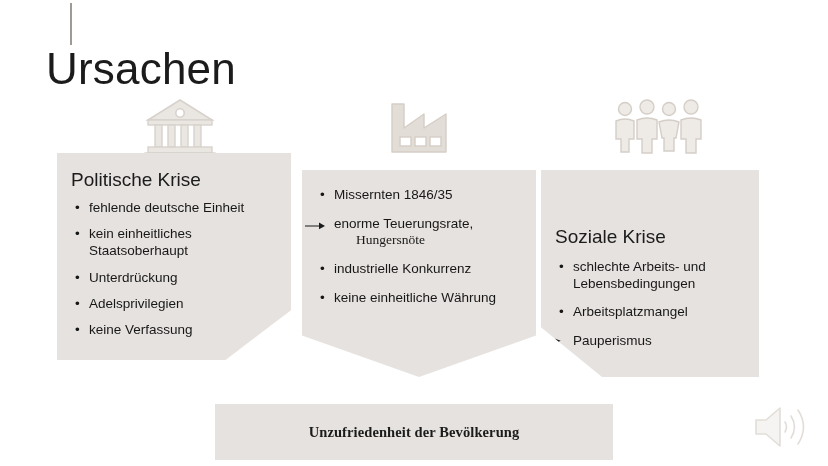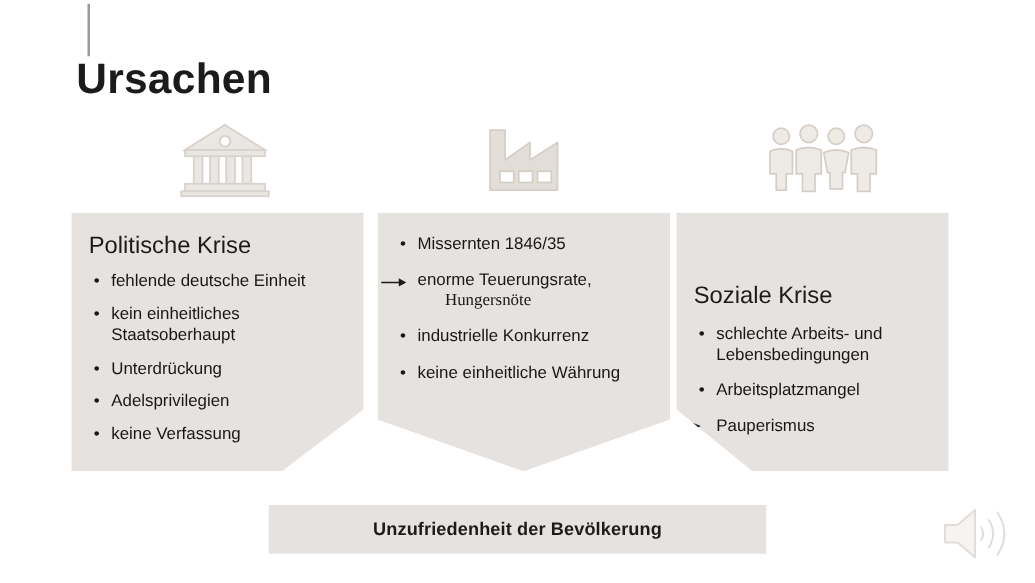--- a/index.html
+++ b/index.html
@@ -24,24 +24,24 @@
   .accent-rule {
     position: absolute;
     left: 70px;
     top: 3px;
     width: 2px;
     height: 42px;
     background: #a09a97;
   }
   .slide-title {
     position: absolute;
-    left: 61px;
+    left: 46px;
     top: 45px;
-    font-size: 34px;
-    font-weight: 700;
+    font-size: 44px;
+    font-weight: 400;
     color: #1b1b1b;
     letter-spacing: 0.2px;
     line-height: 1.1;
     white-space: nowrap;
   }
 
   
   .icon-row { position: absolute; left: 0; top: 92px; width: 828px; height: 72px; }
   .icon-slot { position: absolute; top: 0; height: 72px; display: flex; align-items: center; justify-content: center; }
   .icon-slot svg { display: block; }
@@ -50,21 +50,21 @@
   #icon-slot-3 { left: 583px;  width: 150px; }
 
   
   .crisis-box {
     position: absolute;
     background: #e6e2df;
     box-sizing: border-box;
     padding: 16px 14px 10px 14px;
   }
   #box-1 {
-    left: 57px; top: 170px; width: 234px; height: 207px;
+    left: 57px; top: 153px; width: 234px; height: 207px;
     clip-path: polygon(0 0, 100% 0, 100% 76%, 72% 100%, 0 100%);
   }
   #box-2 {
     left: 302px; top: 170px; width: 234px; height: 207px;
     clip-path: polygon(0 0, 100% 0, 100% 80%, 50% 100%, 0 80%);
   }
   #box-3 {
     left: 541px; top: 170px; width: 218px; height: 207px;
     clip-path: polygon(0 0, 100% 0, 100% 100%, 28% 100%, 0 76%);
   }
@@ -111,25 +111,26 @@
   #box-3 .arrow-marker { left: -16px; top: 5px; }
 
   .cont-line { padding-left: 22px; margin-top: -2px; font-family: Liberation Serif, serif; }
 
   
   #result-banner {
     position: absolute;
     left: 215px;
     top: 404px;
     width: 398px;
-    height: 39px;
+    height: 56px;
     background: #e6e2df;
     display: flex;
     align-items: center;
     justify-content: center;
+    font-family: Liberation Serif, serif;
   }
   #result-banner .banner-text {
     font-size: 14.5px;
     font-weight: bold;
     color: #1b1b1b;
     letter-spacing: 0.1px;
   }
 
   
   #speaker-icon {

